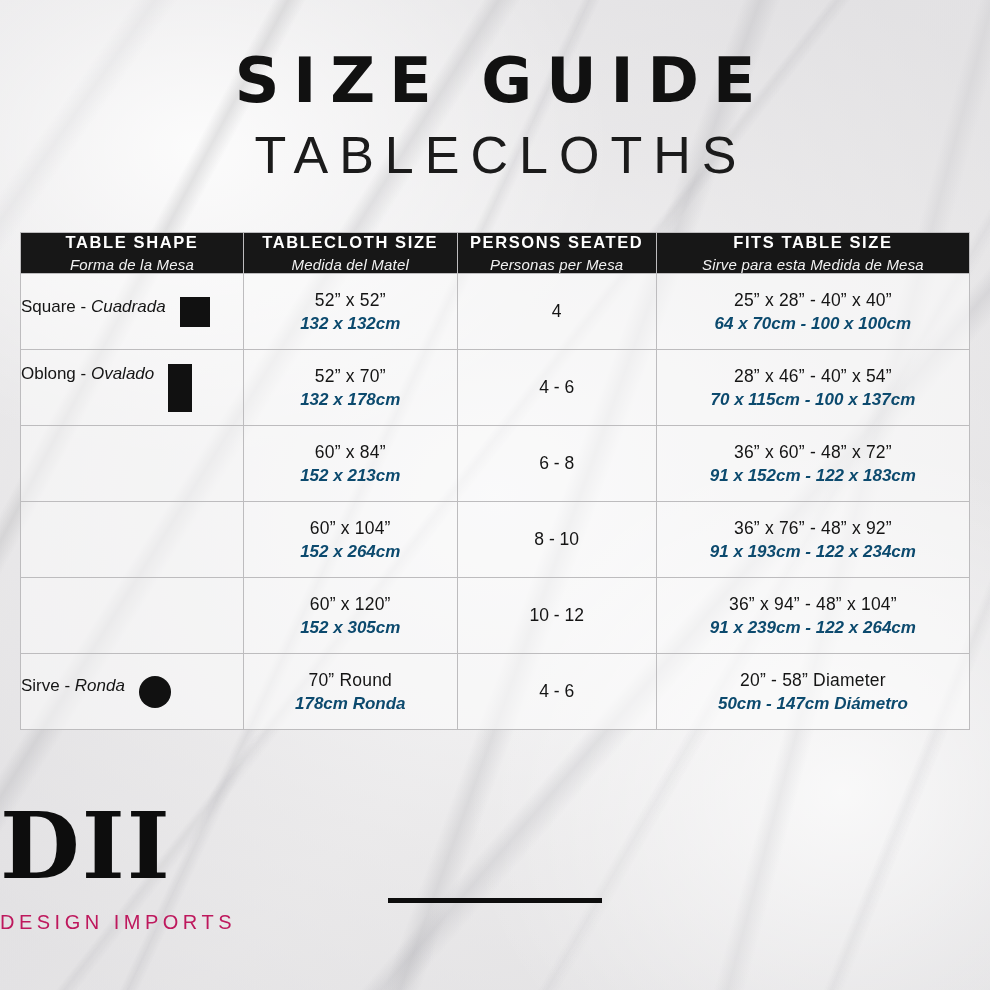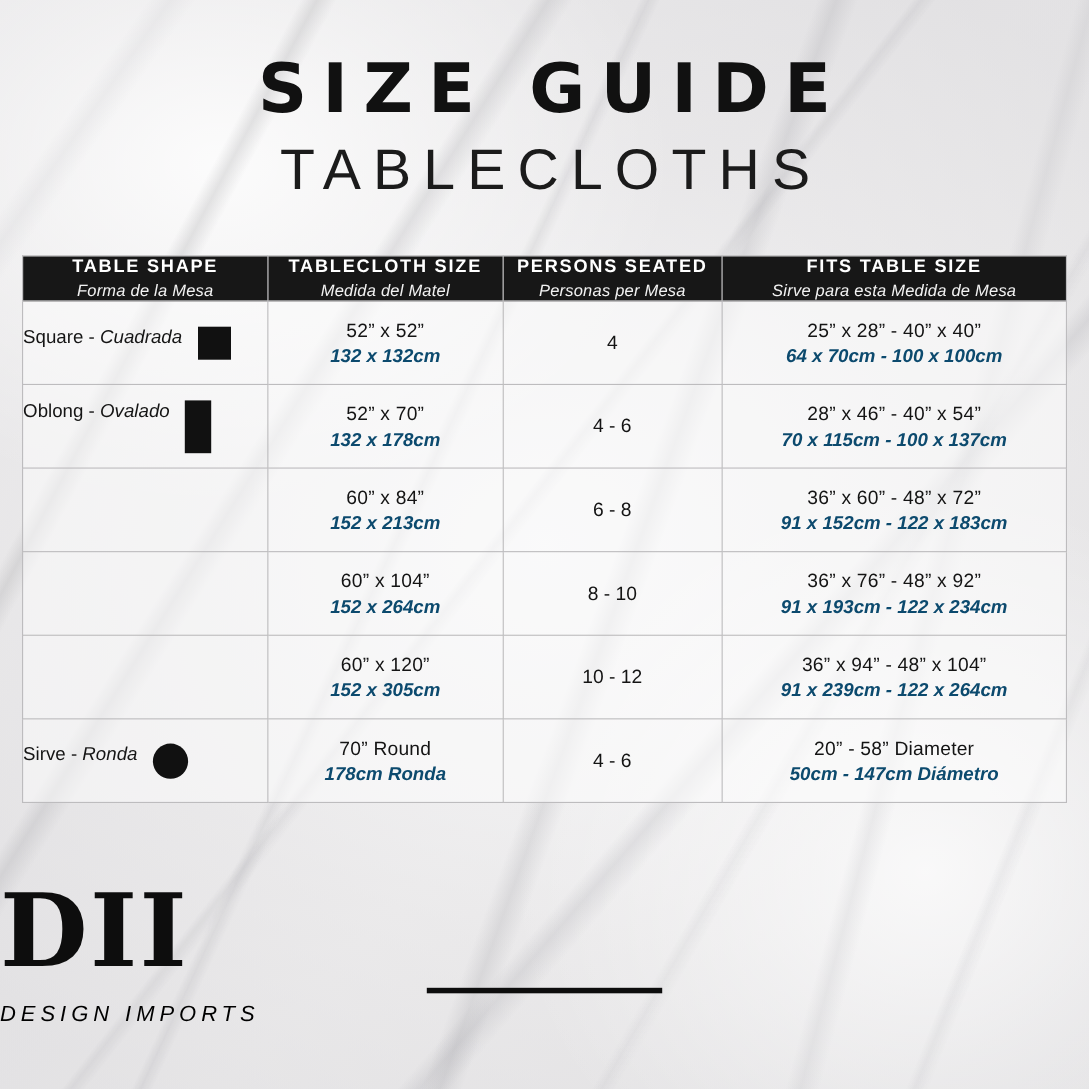--- a/index.html
+++ b/index.html
@@ -200,23 +200,22 @@
   .logo-rule {
     width: 214px;
     height: 5px;
     background: #0d0d0d;
     margin: 6px auto 0;
   }
   .logo-sub {
     font-family: "Liberation Sans", sans-serif;
     font-size: 20px;
     letter-spacing: 4.5px;
-    color: #000000;
+    color: #be185d;
     margin-top: 8px;
-    font-style: italic;
   }
 </style>
 </head>
 <body>
 
 <div class="page">
   <div class="marble"></div>
   <div class="marble2"></div>
 
   <div class="header">

